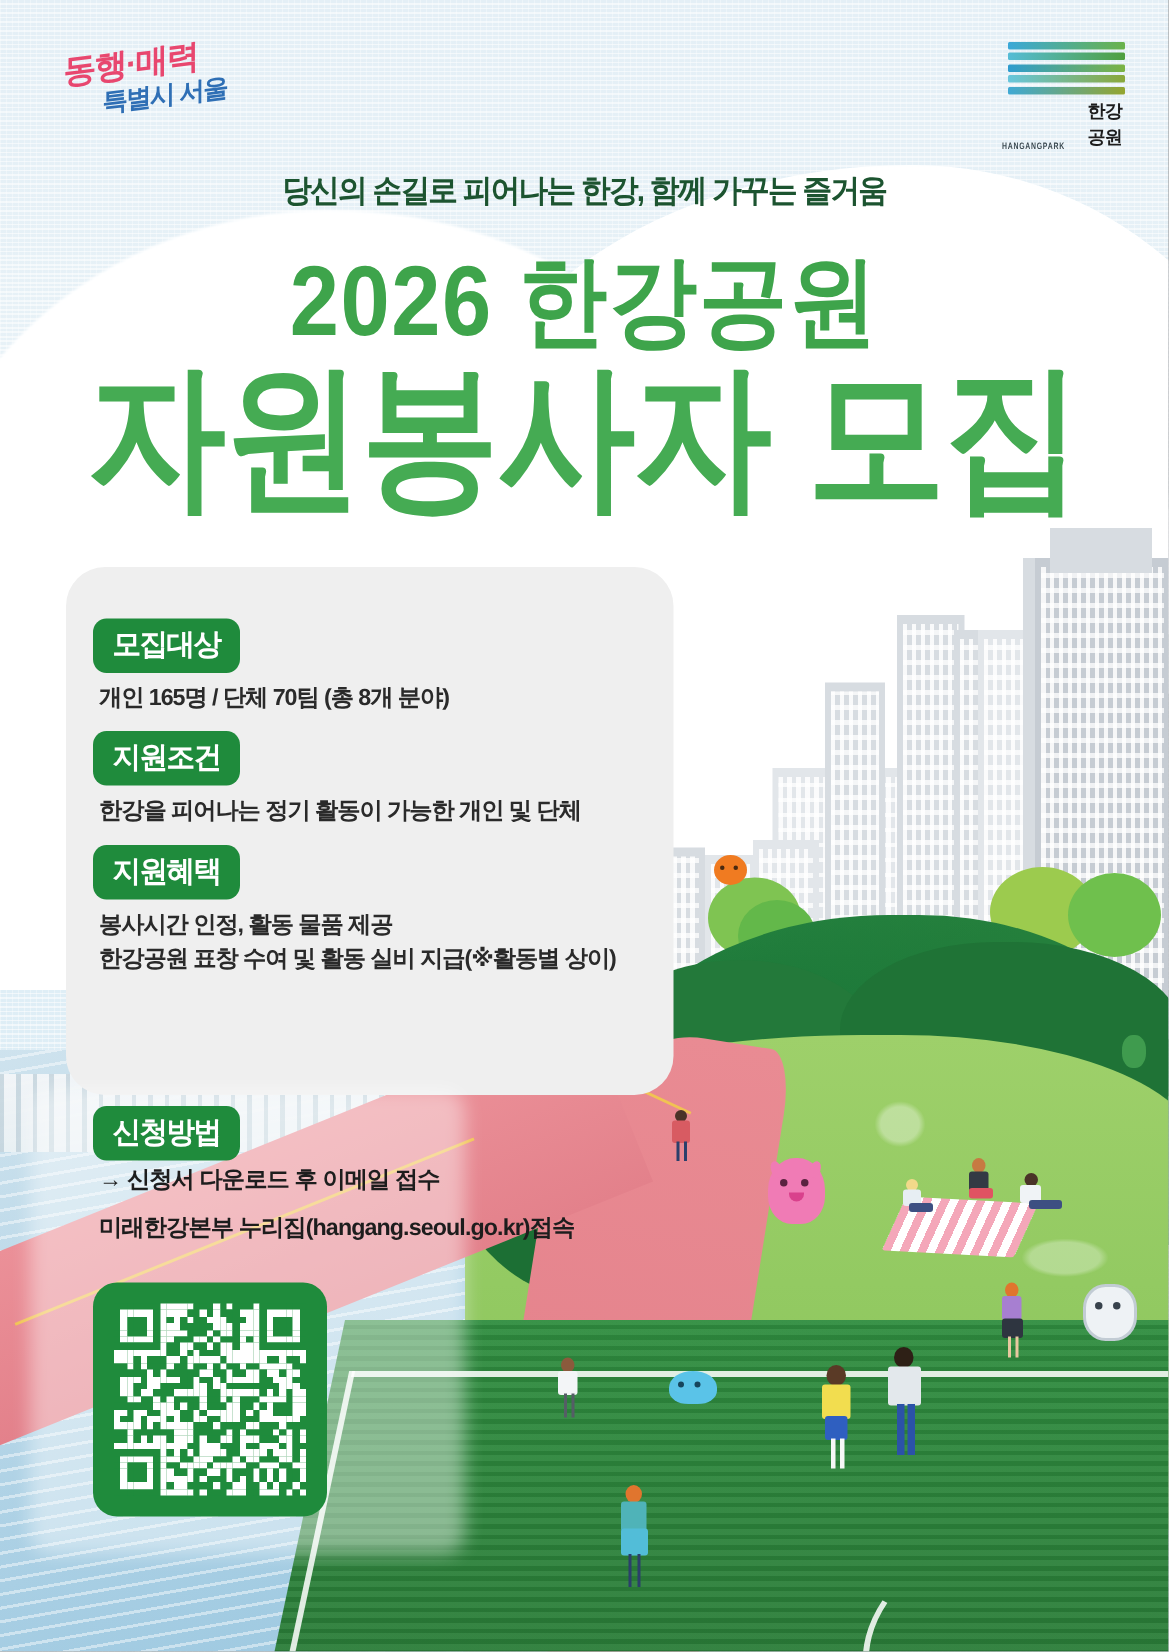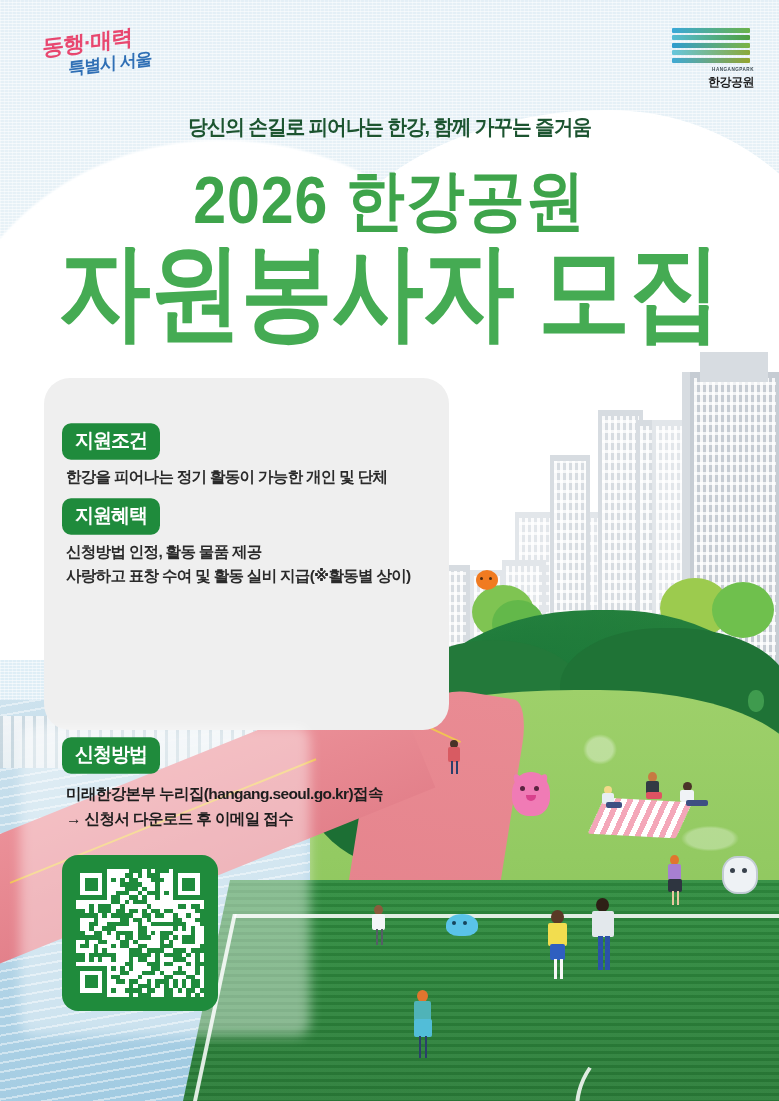--- a/index.html
+++ b/index.html
@@ -52,21 +52,21 @@
     font-size:17px;font-weight:bold;color:#2f6fb5;
     transform:rotate(-7deg) skewX(-7deg);
     letter-spacing:-1px;white-space:nowrap;
   }
 
   .logo-hangang{position:absolute;left:668px;top:28px;width:86px;height:62px;}
   .logo-hangang .bars{position:absolute;left:4px;top:0;width:78px;height:36px;overflow:hidden;}
   .logo-hangang .bar{height:5px;margin-bottom:2.4px;border-radius:1px;}
   .logo-hangang .txt{
     position:absolute;left:0;top:38px;width:86px;
-    display:flex;align-items:flex-end;gap:3px;flex-direction:column;
+    display:flex;align-items:flex-end;gap:15px;
   }
   .logo-hangang .en{font-size:4.6px;letter-spacing:.5px;color:#3b4a52;font-weight:bold;transform:scaleY(1.35);}
   .logo-hangang .kr{font-size:12px;font-weight:bold;color:#1d1d1d;letter-spacing:-.5px;}
 
   
   .tagline{
     position:absolute;left:0;top:113px;width:779px;text-align:center;
     font-size:21px;font-weight:bold;color:#1c5430;letter-spacing:-1.2px;
     transform:scaleX(.94);
   }
@@ -429,44 +429,48 @@
   <div class="title1">2026 한강공원</div>
   <div class="title2">자원봉사자 모집</div>
 
   <div class="infocard"></div>
 
   <div class="info-col">
 
 
     <div class="gap"></div>
 
+    <div>
+      <span class="badge">모집대상</span>
+      <div class="body-txt">개인 165명 / 단체 70팀 (총 8개 분야)</div>
+    </div>
 
     <div class="gap-s"></div>
 
     <div>
       <span class="badge">지원조건</span>
       <div class="body-txt">한강을 피어나는 정기 활동이 가능한 개인 및 단체</div>
     </div>
 
     <div class="gap-s"></div>
 
     <div>
       <span class="badge">지원혜택</span>
-      <div class="body-txt">신청방법 인정, 활동 물품 제공</div>
-      <div class="body-txt" style="margin-top:1px">사랑하고 표창 수여 및 활동 실비 지급(※활동별 상이)</div>
+      <div class="body-txt">봉사시간 인정, 활동 물품 제공</div>
+      <div class="body-txt" style="margin-top:1px">한강공원 표창 수여 및 활동 실비 지급(※활동별 상이)</div>
     </div>
 
   </div>
 
   <div class="glasspane"></div>
 
   <div class="applyblock">
     <span class="badge">신청방법</span>
+    <div class="apply-txt" style="margin-top:2px">→ 신청서 다운로드 후 이메일 접수</div>
     <div class="apply-txt">미래한강본부 누리집(hangang.seoul.go.kr)접속</div>
-    <div class="apply-txt" style="margin-top:2px">→ 신청서 다운로드 후 이메일 접수</div>
   </div>
 
   <div class="qrwrap">
     <div class="qr" id="qrgrid" style="grid-template-columns: repeat(29, 1fr); grid-template-rows: repeat(29, 1fr);">
         <i style="background: rgb(31, 139, 60);"></i>
         <i style="background: rgb(31, 139, 60);"></i>
         <i style="background: rgb(31, 139, 60);"></i>
         <i style="background: rgb(31, 139, 60);"></i>
         <i style="background: rgb(31, 139, 60);"></i>
         <i style="background: rgb(31, 139, 60);"></i>

